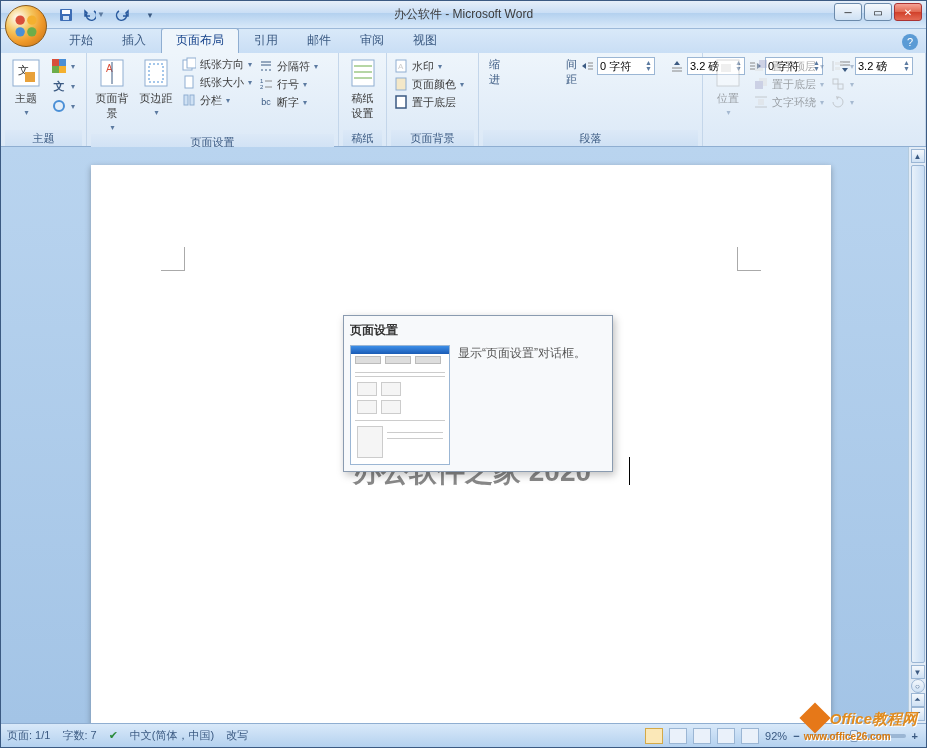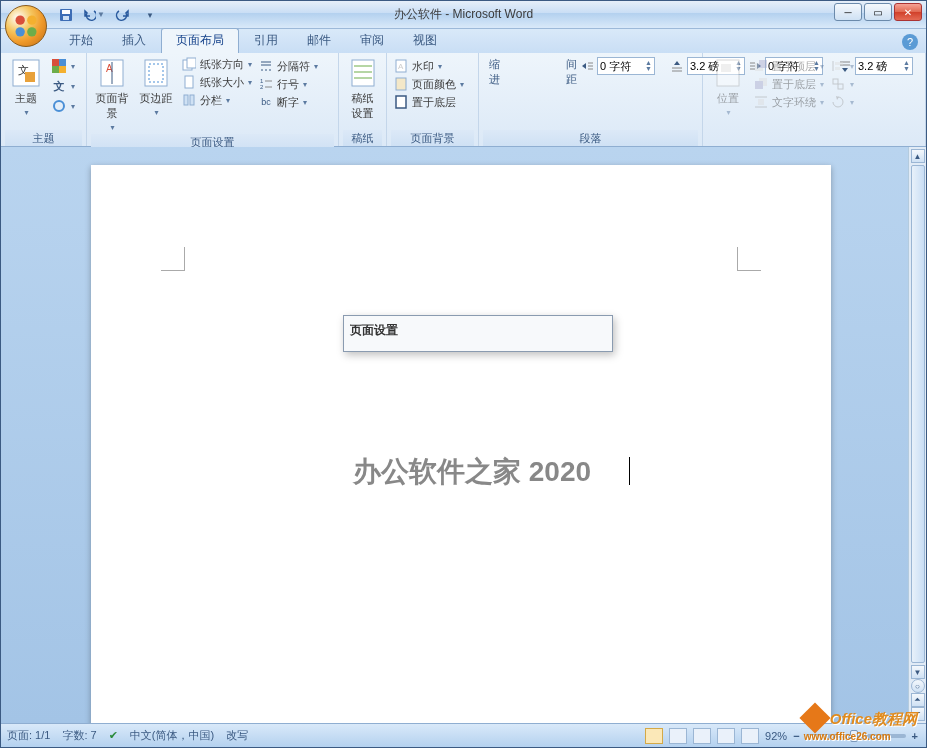--- a/index.html
+++ b/index.html
@@ -448,20 +448,39 @@
     <div class="page">
       <div class="crop tl"></div>
       <div class="crop tr"></div>
 
       <div class="body-text">办公软件之家 2020</div>
       <div class="cursor"></div>
     </div>
 
     <div class="tooltip">
       <div class="tooltip-title">页面设置</div>
+      <div class="tooltip-body">
+        <div class="tooltip-thumb">
+          <div class="tt-bar"></div>
+          <div class="tt-tab"></div>
+            <div class="tt-tab" style="left:34px"></div>
+            <div class="tt-tab" style="left:64px"></div>
+          <div class="tt-row" style="top:26px"></div>
+            <div class="tt-row" style="top:30px"></div>
+          <div class="tt-box" style="left:6px;top:36px;width:20px;height:14px"></div>
+          <div class="tt-box" style="left:30px;top:36px;width:20px;height:14px"></div>
+          <div class="tt-box" style="left:6px;top:54px;width:20px;height:14px"></div>
+          <div class="tt-box" style="left:30px;top:54px;width:20px;height:14px"></div>
+          <div class="tt-row" style="top:74px"></div>
+          <div class="tt-box" style="left:6px;top:80px;width:26px;height:32px"></div>
+          <div class="tt-row" style="top:86px;left:36px;width:56px"></div>
+          <div class="tt-row" style="top:92px;left:36px;width:56px"></div>
+        </div>
+        <div class="tooltip-text">显示“页面设置”对话框。</div>
+      </div>
     </div>
 
     <div class="scrollbar-v">
       <div class="scroll-btn">▲</div>
       <div class="scroll-thumb"></div>
       <div class="scroll-btn">▼</div>
       <div class="scroll-btn" style="border-radius:50%">○</div>
       <div class="scroll-btn">⏶</div>
       <div class="scroll-btn">⏷</div>
     </div>

